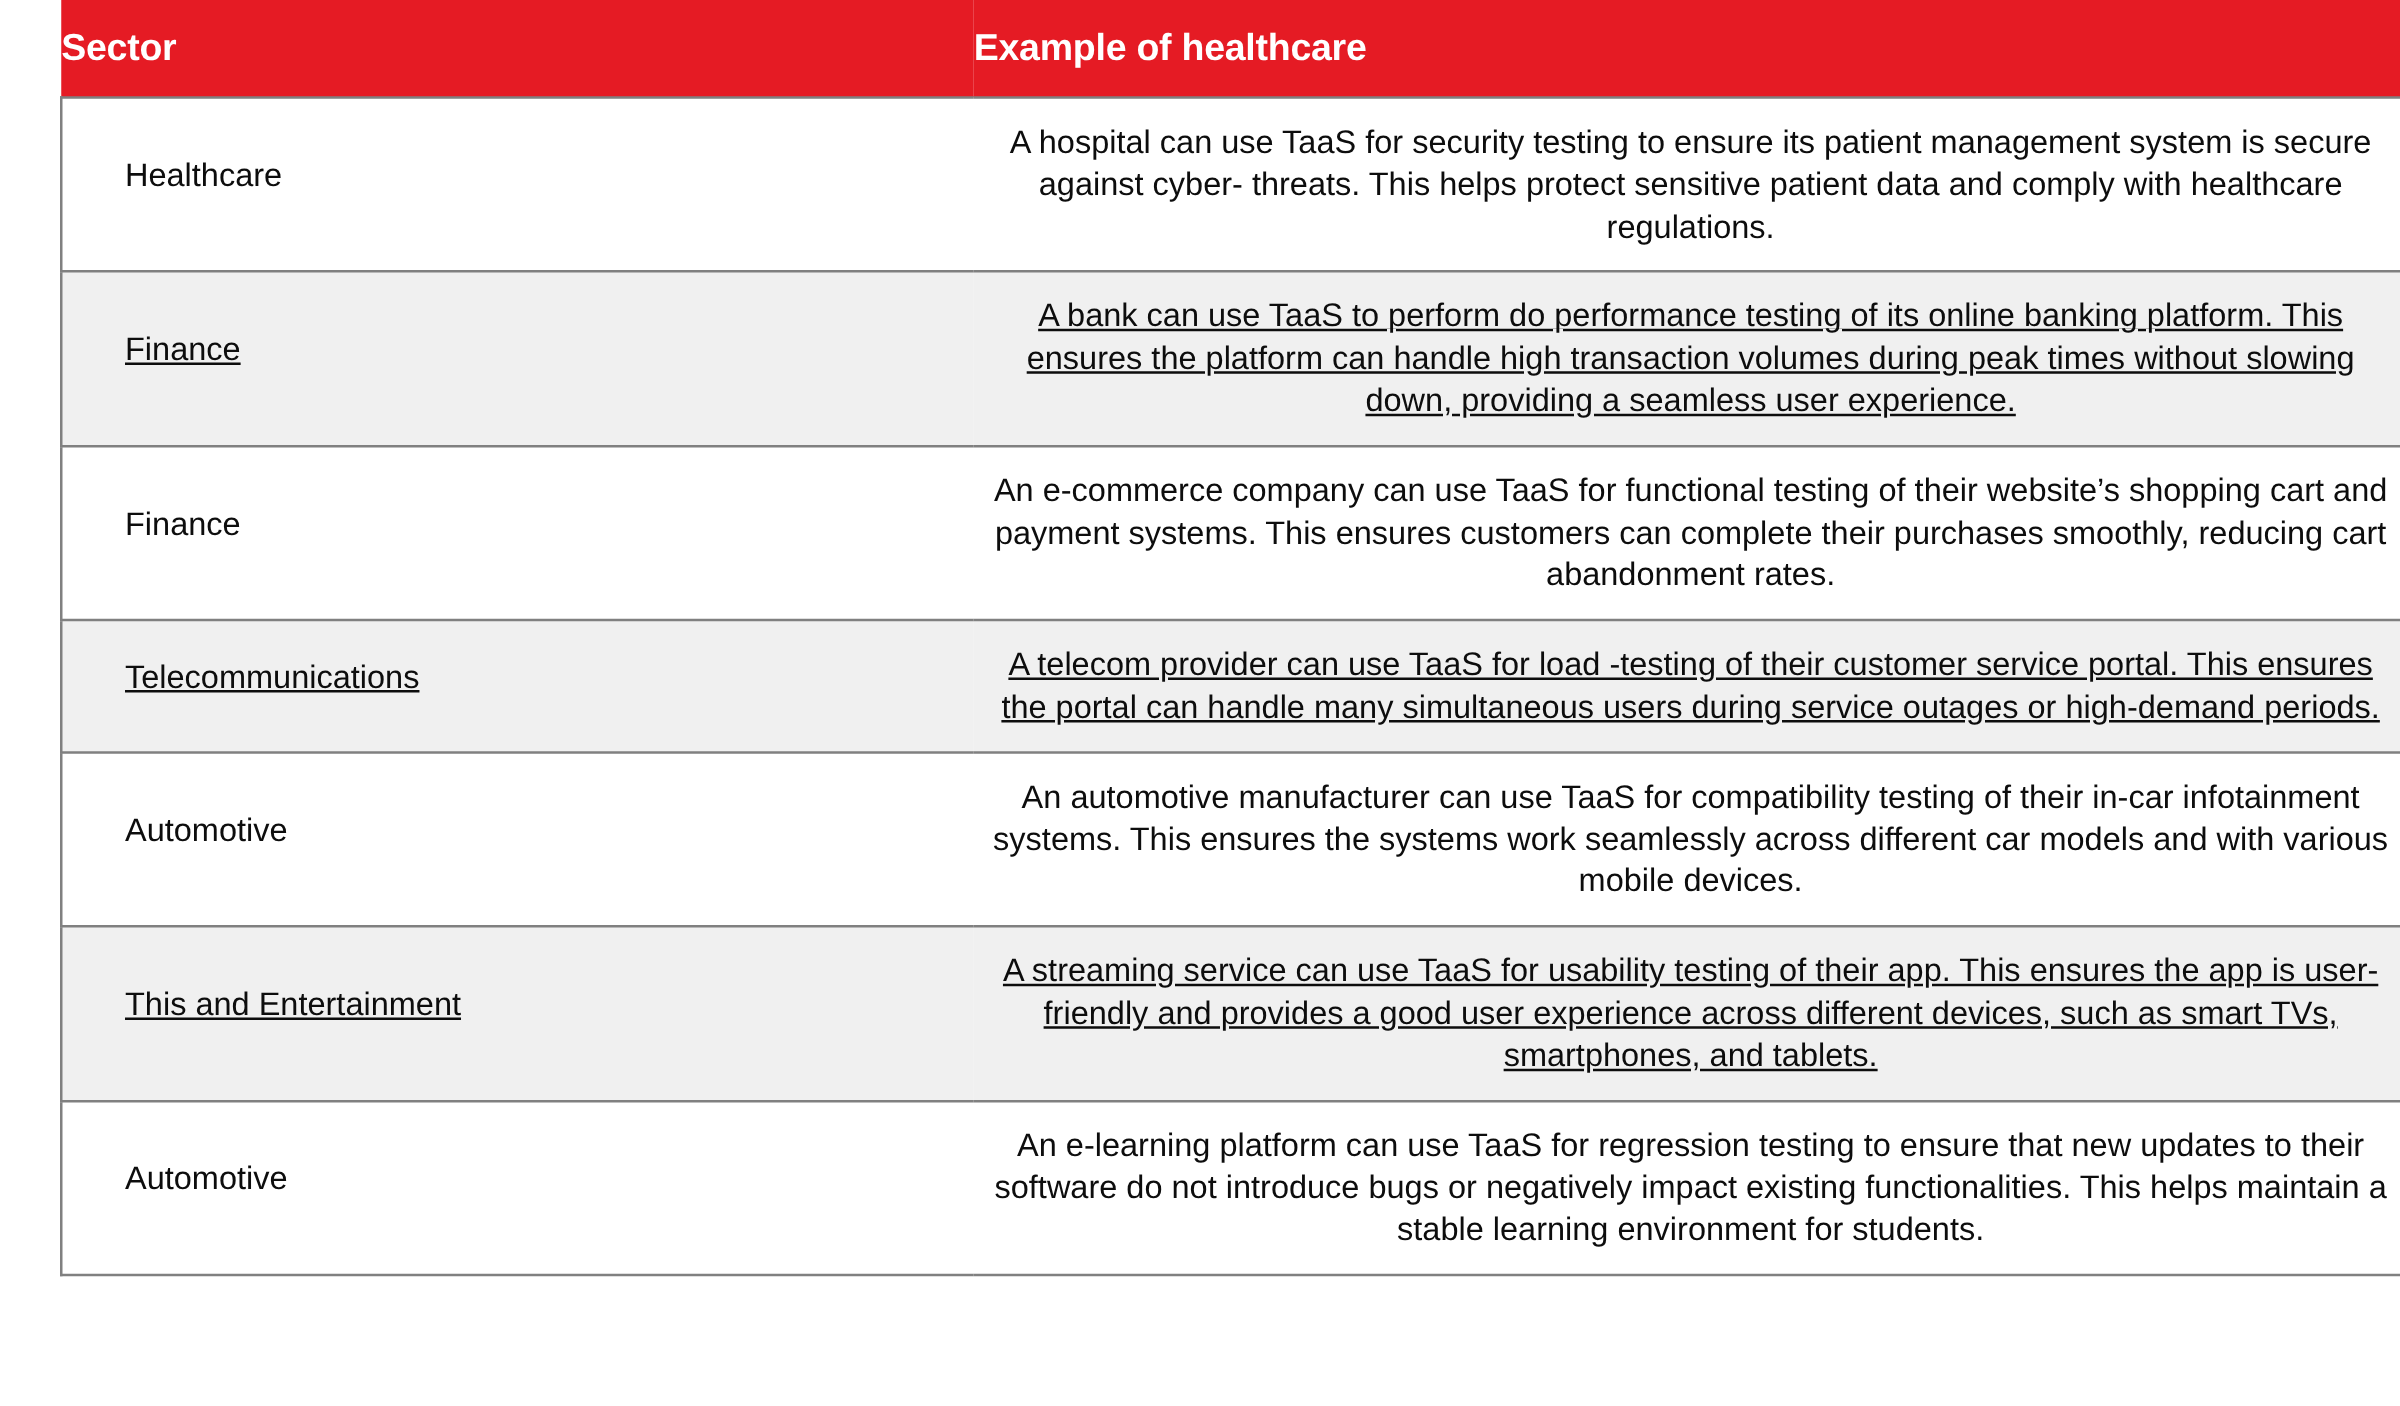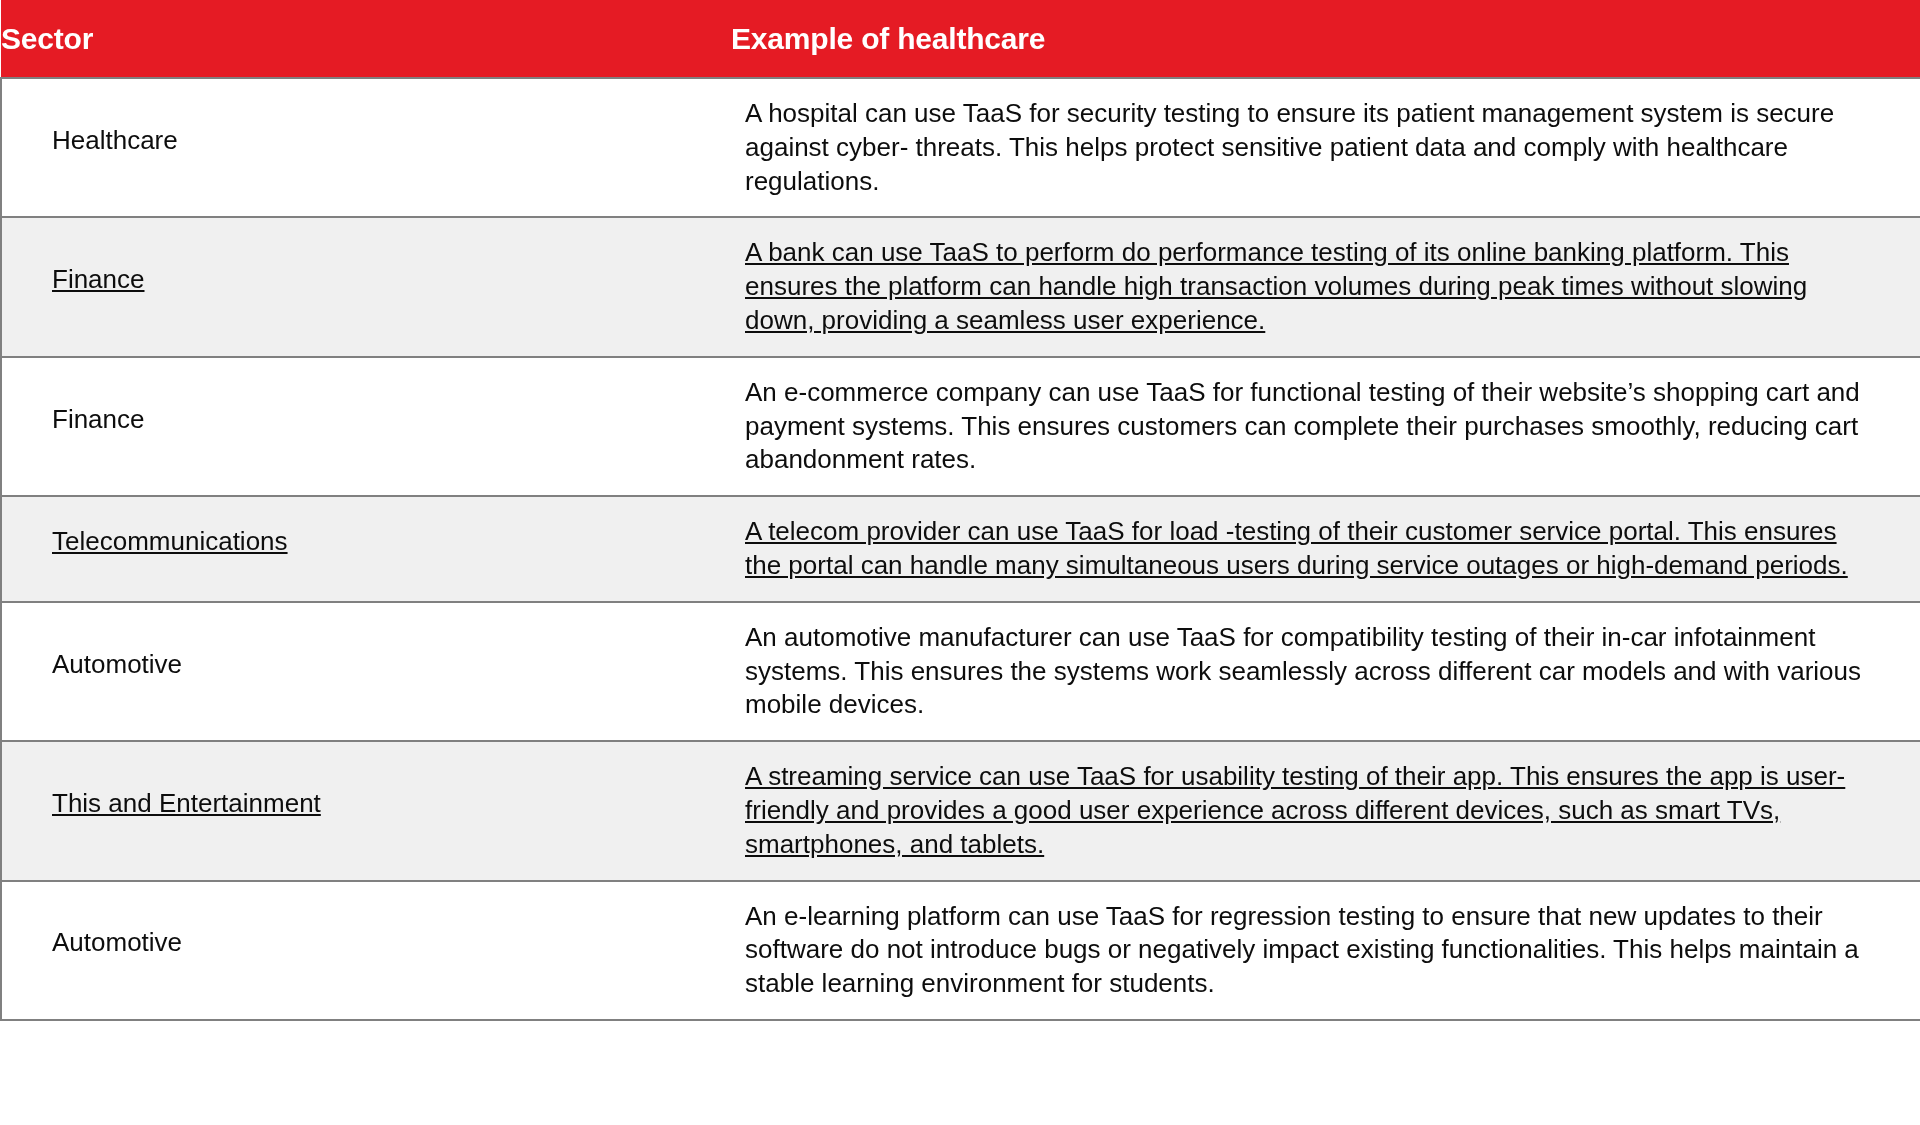--- a/index.html
+++ b/index.html
@@ -11,20 +11,21 @@
     background: #ffffff;
     font-family: "Liberation Sans", sans-serif;
   }
 
   .table-wrap {
     width: 1700px;
     height: 1125px;
     background: #ffffff;
     display: flex;
     flex-direction: column;
+    margin-left: 48px;
   }
 
   table.sector-table {
     width: 1920px;
     border-collapse: collapse;
     table-layout: fixed;
   }
 
   
   thead tr.header-row th {
@@ -60,21 +61,21 @@
   tbody tr.data-row td.cell-example {
     width: 1190px;
     padding: 18px 56px 18px 14px;
     border-right: 2px solid #808080;
   }
 
   tbody tr.row-white td { background: #ffffff; }
   tbody tr.row-grey  td { background: #F0F0F0; text-decoration: underline; }
 
   .sector-label { display: block; }
-  .example-text { display: block; }
+  .example-text { display: block; text-align: center; }
 </style>
 </head>
 <body>
 
 <div class="table-wrap">
   <table class="sector-table">
     <thead>
       <tr class="header-row">
         <th class="col-sector">Sector</th>
         <th class="col-example">Example of healthcare</th>

